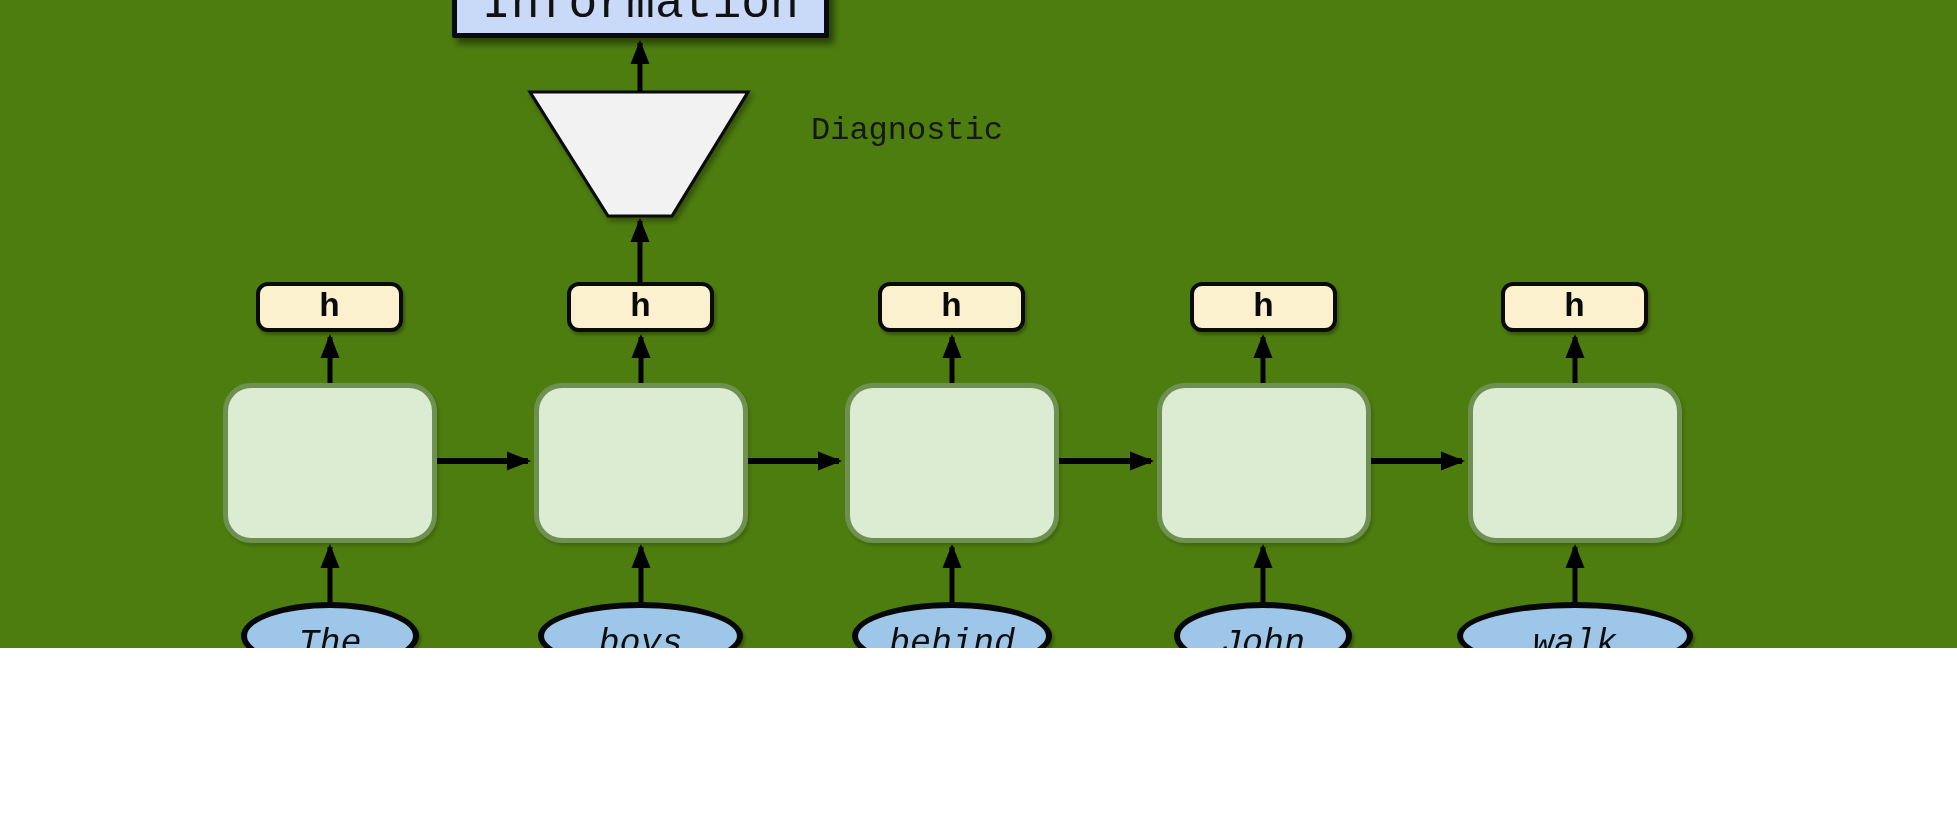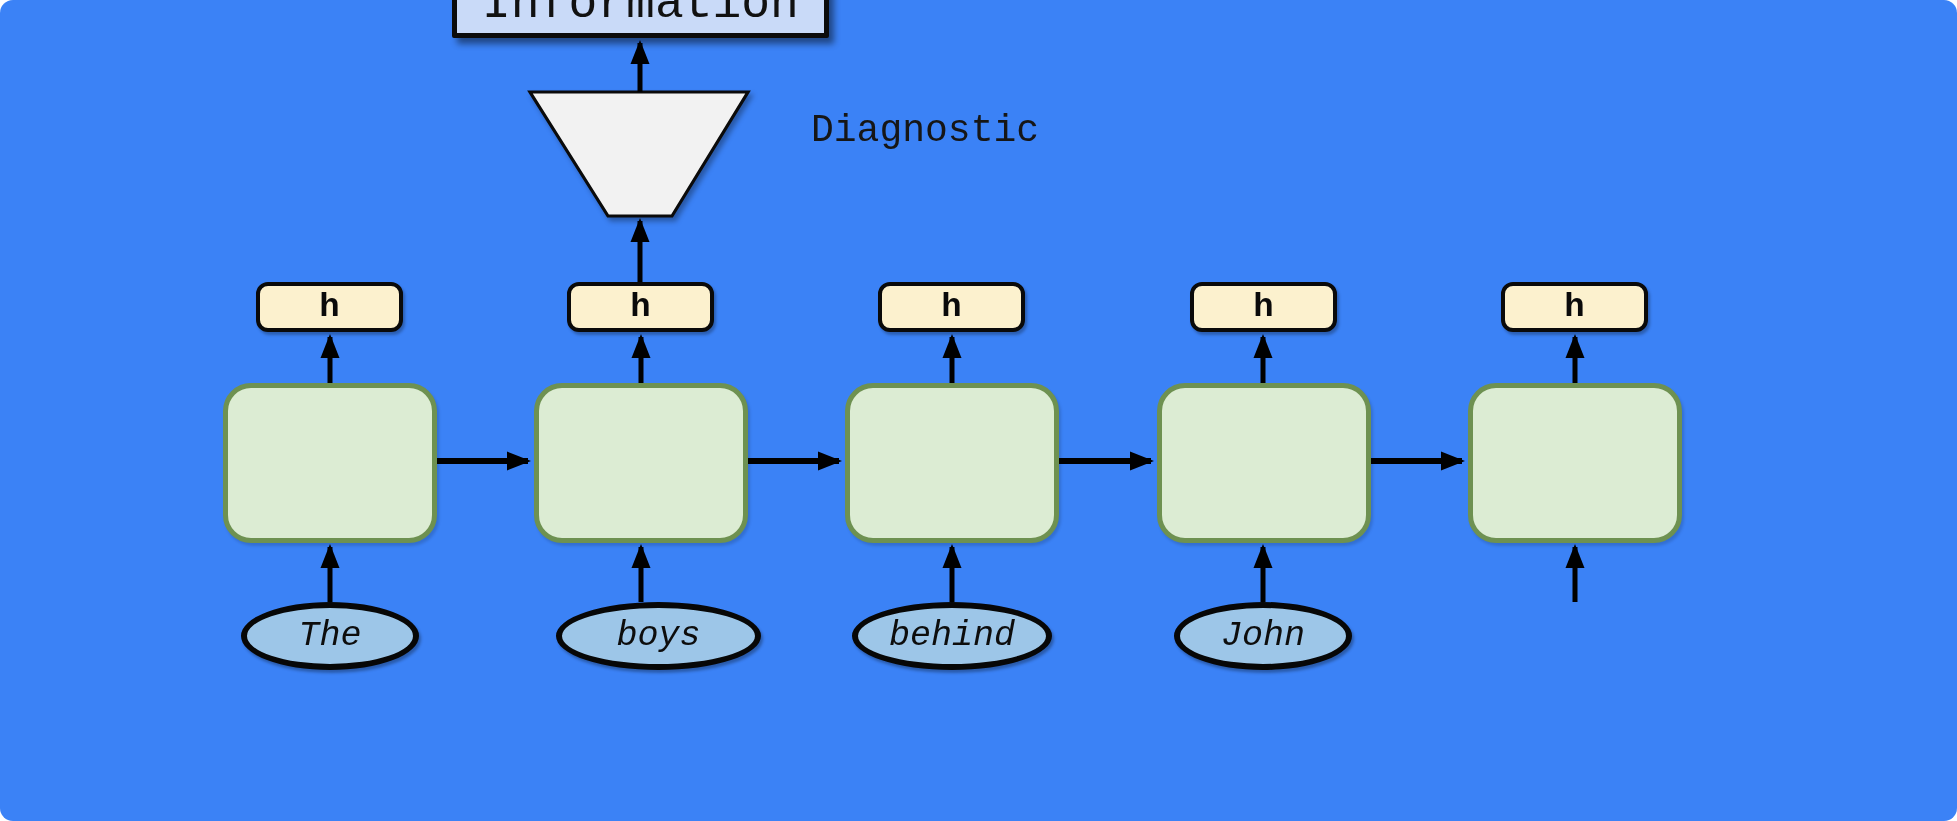--- a/index.html
+++ b/index.html
@@ -3,25 +3,24 @@
 <meta charset="utf-8">
 <style>
   html, body {
     margin: 0;
     padding: 0;
     background: #ffffff;
   }
   .canvas {
     position: relative;
     width: 1957px;
-    height: 821px;
+    height: 648px;
     overflow: hidden;
-    background: #3b82f6;
+    background: #4d7c0f;
     font-family: "Liberation Mono", "DejaVu Sans Mono", monospace;
-    border-radius: 13px;
   }
   .wires {
     position: absolute;
     left: 0; top: 0;
     width: 1957px; height: 821px;
     pointer-events: none;
   }
   .trap {
     fill: #f2f2f2;
     stroke: #0b0b0b;
@@ -44,21 +43,21 @@
     border: 5px solid #0b0b0b;
     border-radius: 2px;
     box-shadow: 5px 6px 6px rgba(0,0,0,0.45);
     display: flex; align-items: center; justify-content: center;
     font-size: 48px;
     color: #111111;
   }
   .classifier-label {
     position: absolute;
     left: 811px; top: 108px;
-    font-size: 38px;
+    font-size: 32px;
     line-height: 45px;
     color: #161616;
     white-space: nowrap;
   }
   .hbox {
     position: absolute;
     top: 282px;
     width: 147px; height: 50px;
     box-sizing: border-box;
     background: #fcf1ce;
@@ -82,21 +81,21 @@
   }
   .word {
     position: absolute;
     top: 602px;
     height: 68px;
     box-sizing: border-box;
     background: #9dc6e8;
     border: 6px solid #070707;
     border-radius: 50%;
     box-shadow: 2px 3px 3px rgba(0,0,0,0.30);
-    display: flex; align-items: center; justify-content: center;
+    display: flex; align-items: flex-end; justify-content: center;
     font-size: 35px;
     font-style: italic;
     color: #0d0d0d;
   }
 </style>
 </head>
 <body>
 
 <div class="canvas">
 
@@ -157,23 +156,26 @@
 
   <div class="cell" style="left:223px"></div>
   <div class="cell" style="left:534px"></div>
   <div class="cell" style="left:845px"></div>
   <div class="cell" style="left:1157px"></div>
   <div class="cell" style="left:1468px"></div>
 
   <div class="word" style="left:241px;  width:178px">
     <span>The</span>
   </div>
-  <div class="word" style="left:556px;  width:205px">
+  <div class="word" style="left:538px;  width:205px">
     <span>boys</span>
   </div>
   <div class="word" style="left:1174px; width:178px">
     <span>John</span>
   </div>
   <div class="word" style="left:852px;  width:200px">
     <span>behind</span>
   </div>
+  <div class="word" style="left:1457px; width:236px">
+    <span>walk</span>
+  </div>
 
 </div>
 
 </body></html>

